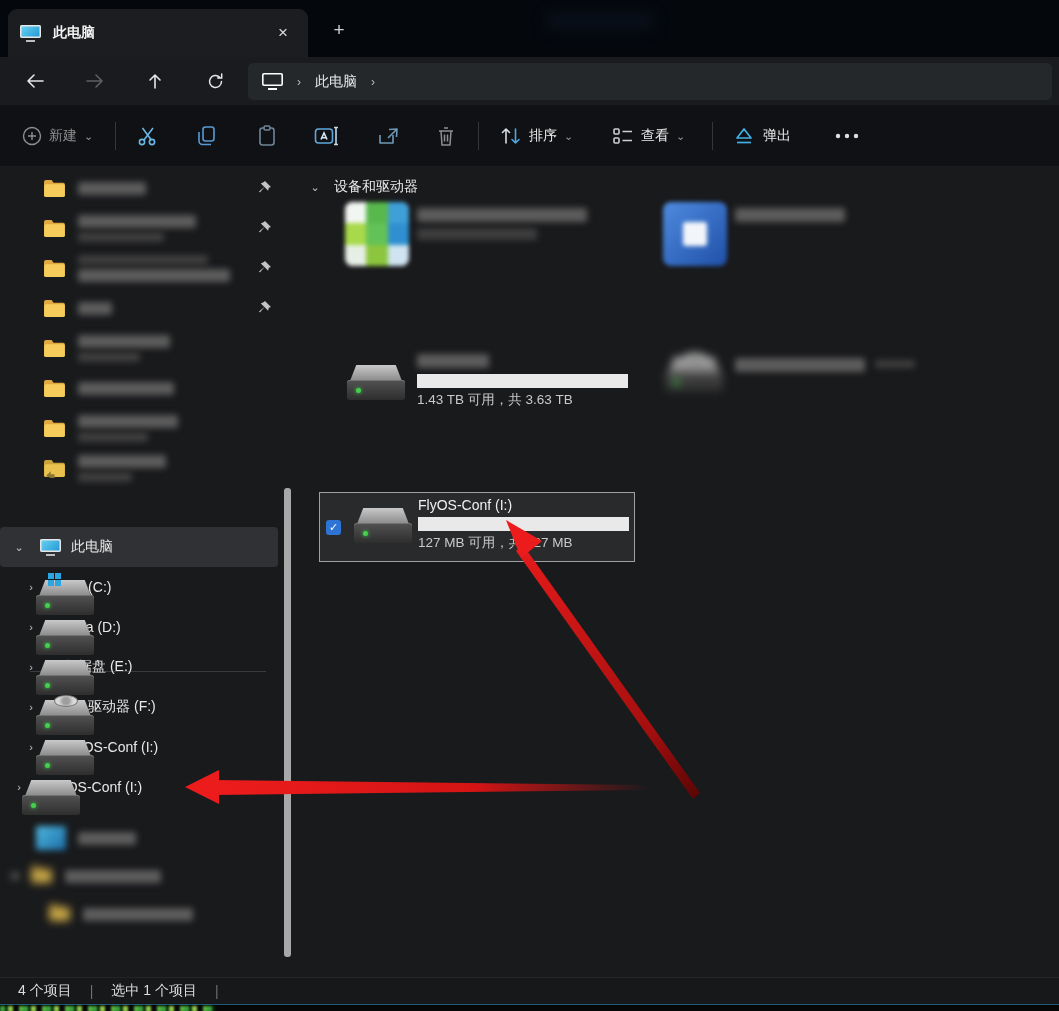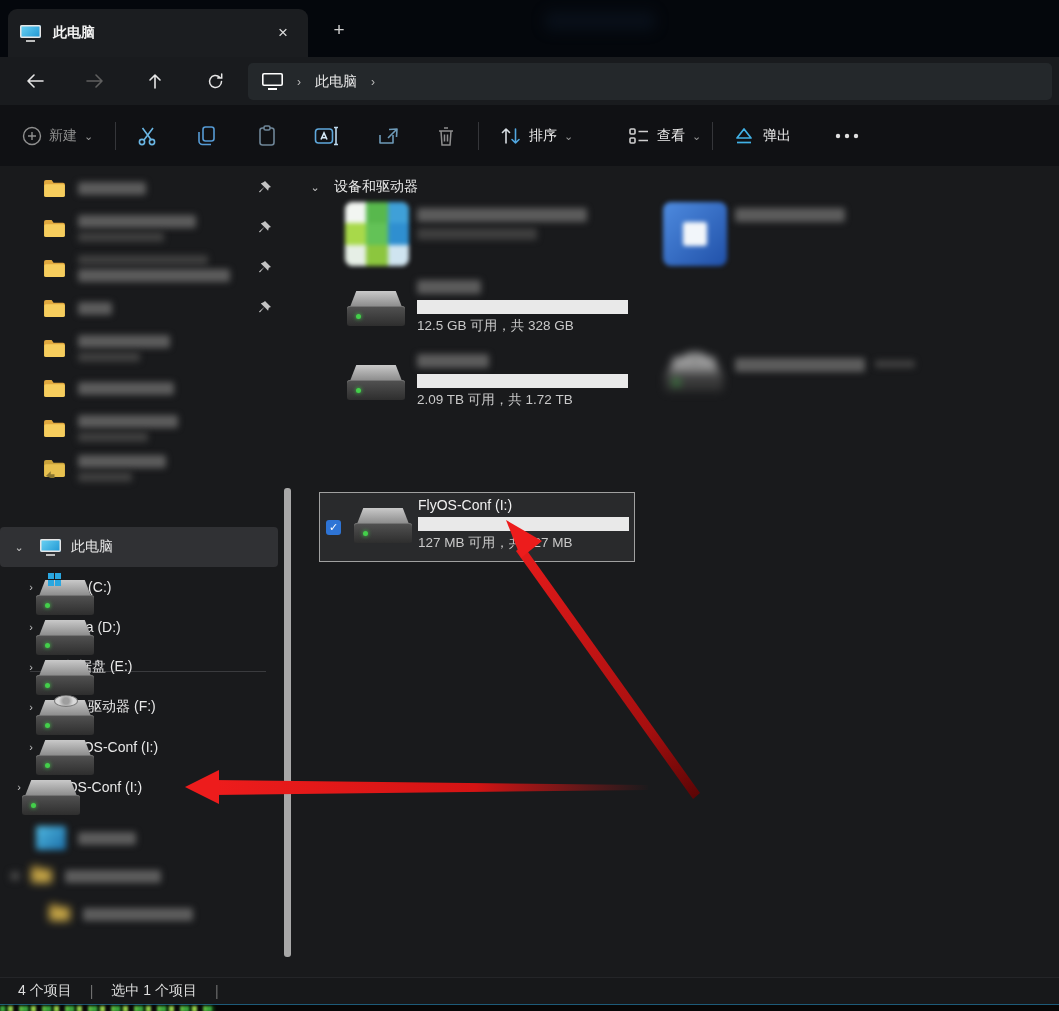--- a/index.html
+++ b/index.html
@@ -219,21 +219,21 @@
     <div class="tbi" style="left:500px">
       <svg width="22" height="22" viewBox="0 0 22 22">
           <g stroke-width="1.6" fill="none" stroke-linecap="round" stroke-linejoin="round">
             <path d="M6 18V4M2.5 7.5 6 4l3.5 3.5" stroke="#d7dde2"></path>
             <path d="M15.5 4v14M12 14.5l3.5 3.5 3.5-3.5" stroke="#51a7e0"></path>
           </g>
         </svg>
       <span class="tlabel">排序</span>
         <span class="tchev">⌄</span>
     </div>
-    <div class="tbi" style="left:628px">
+    <div class="tbi" style="left:612px">
       <svg width="22" height="20" viewBox="0 0 22 20">
           <g stroke="#cfcfcf" stroke-width="1.6" fill="none">
             <rect x="2" y="3" width="5" height="5" rx="1"></rect>
             <rect x="2" y="12" width="5" height="5" rx="1"></rect>
             <path d="M10.5 5.5H20M10.5 14.5H20"></path>
           </g>
         </svg>
       <span class="tlabel">查看</span>
         <span class="tchev">⌄</span>
     </div>
@@ -444,40 +444,30 @@
       <span class="blur" style="position:absolute;left:98px;top:8px;width:170px;height:14px"></span>
       <span class="blur dim" style="position:absolute;left:98px;top:28px;width:120px;height:12px"></span>
     </div>
     <div class="tile" style="left:339px;top:34px">
       <span class="appico blue">
           <i></i>
         </span>
       <span class="blur" style="position:absolute;left:98px;top:8px;width:110px;height:14px"></span>
     </div>
 
-    <div class="tile" style="left:21px;top:110px">
-      <span class="ico drive">
-          <span class="top"></span>
-          <span class="front"></span>
-          <span class="led"></span>
-        </span>
-      <span class="blur" style="position:absolute;left:98px;top:4px;width:64px;height:14px"></span>
-      <span class="bar"><span class="fill" style="width: 94%; background: rgb(221, 58, 53);"></span></span>
-      <span class="cap">12.5 GB 可用，共 328 GB</span>
-    </div>
 
     <div class="tile" style="left:21px;top:184px">
       <span class="ico drive">
           <span class="top"></span>
           <span class="front"></span>
           <span class="led"></span>
         </span>
       <span class="blur" style="position:absolute;left:98px;top:4px;width:72px;height:14px"></span>
       <span class="bar"><span class="fill" style="width: 42%; background: rgb(47, 157, 222);"></span></span>
-      <span class="cap">2.09 TB 可用，共 1.72 TB</span>
+      <span class="cap">1.43 TB 可用，共 3.63 TB</span>
     </div>
     <div class="tile" style="left:339px;top:184px">
       <span class="ico drive drvblur" style="top:6px">
           <span class="top"></span>
           <span class="front"></span>
           <span class="led"></span>
           <span class="disc"></span>
         </span>
       <span class="blur" style="position:absolute;left:98px;top:8px;width:130px;height:14px"></span>
       <span class="blur dim" style="position:absolute;left:238px;top:10px;width:40px;height:8px"></span>

